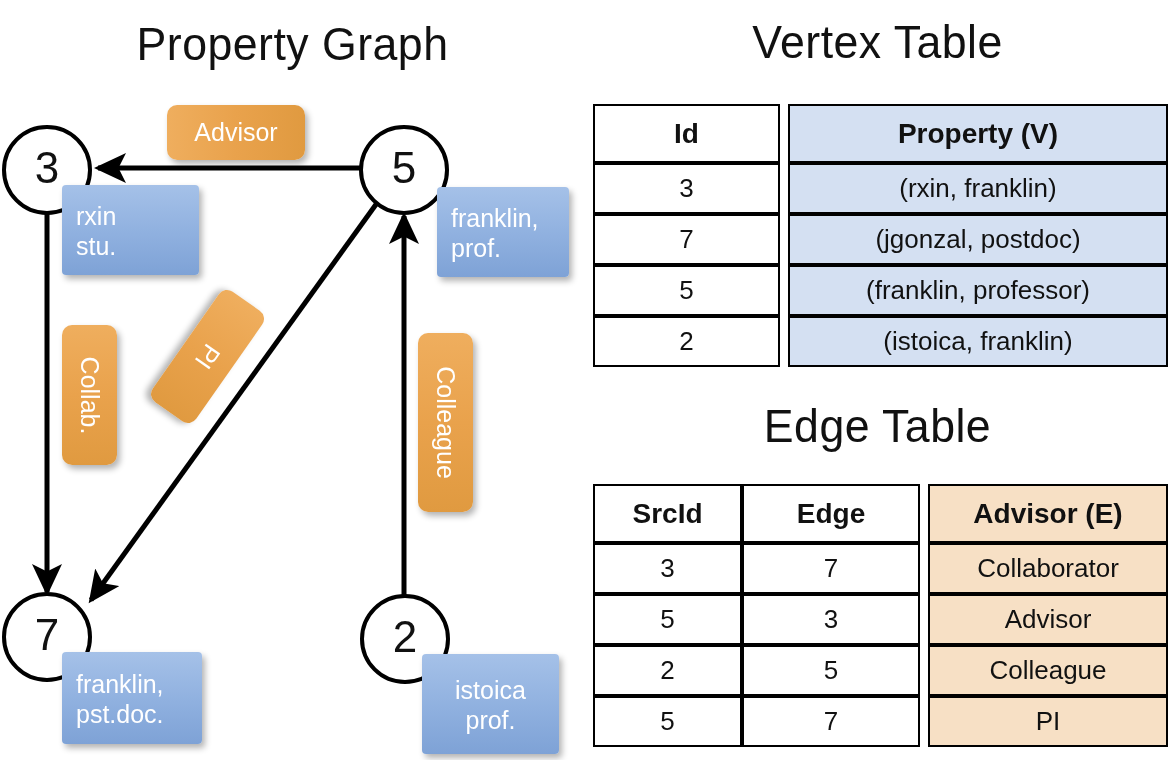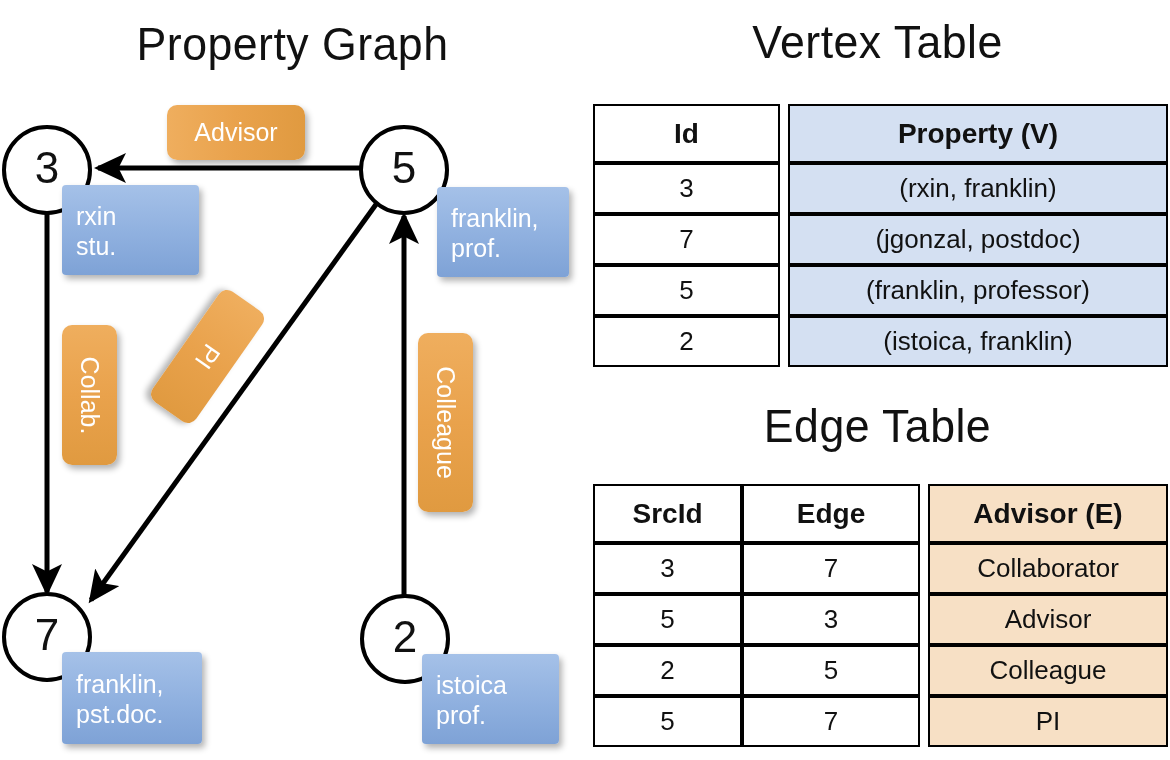--- a/index.html
+++ b/index.html
@@ -177,21 +177,21 @@
     <span class="ln">stu.</span>
   </div>
   <div class="prop-box" style="left:437px; top:187px; width:132px; height:90px;">
     <span class="ln">franklin,</span>
     <span class="ln">prof.</span>
   </div>
   <div class="prop-box" style="left:62px; top:652px; width:140px; height:92px;">
     <span class="ln">franklin,</span>
     <span class="ln">pst.doc.</span>
   </div>
-  <div class="prop-box" style="left:422px; top:654px; width:137px; height:90px;">
+  <div class="prop-box" style="left:422px; top:654px; width:137px; height:100px;text-align:center;">
     <span class="ln">istoica</span>
     <span class="ln">prof.</span>
   </div>
 
   <div class="edge-label" style="left:167px; top:105px; width:138px; height:55px;">
     <span>Advisor</span>
   </div>
 
   <div class="edge-label vert" style="left:62px; top:325px; width:55px; height:140px;">
     <span>Collab.</span>

